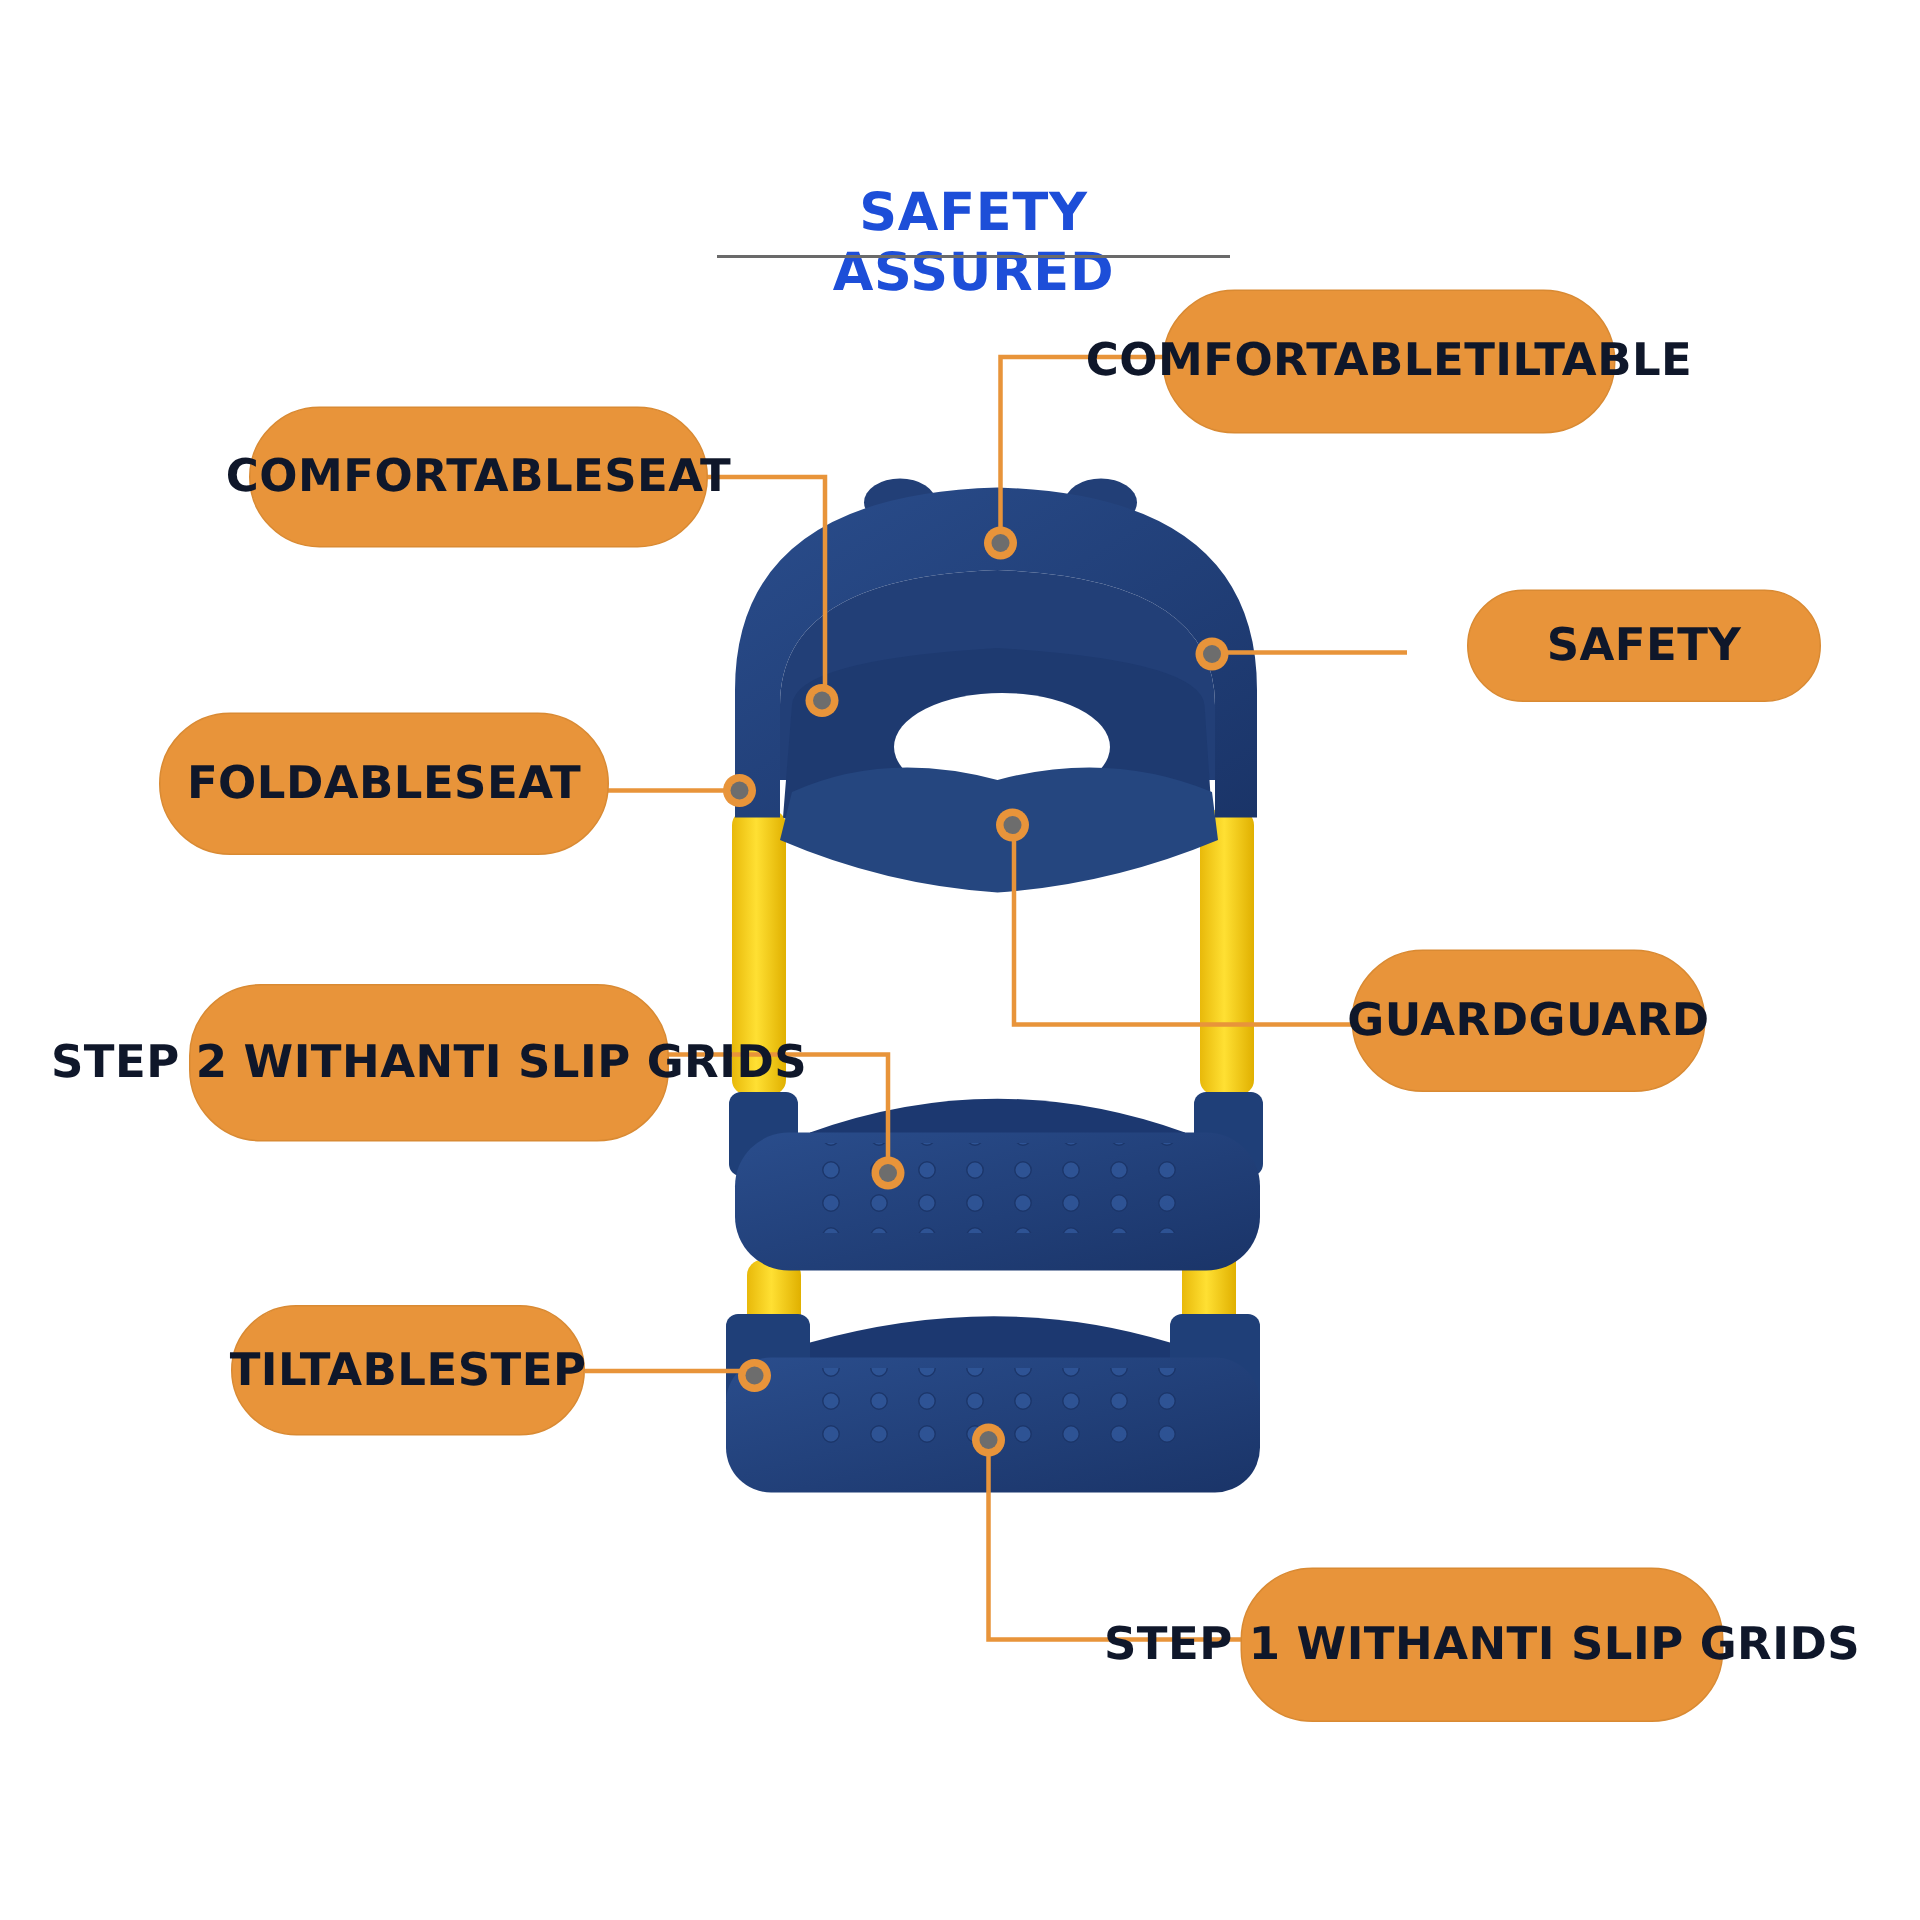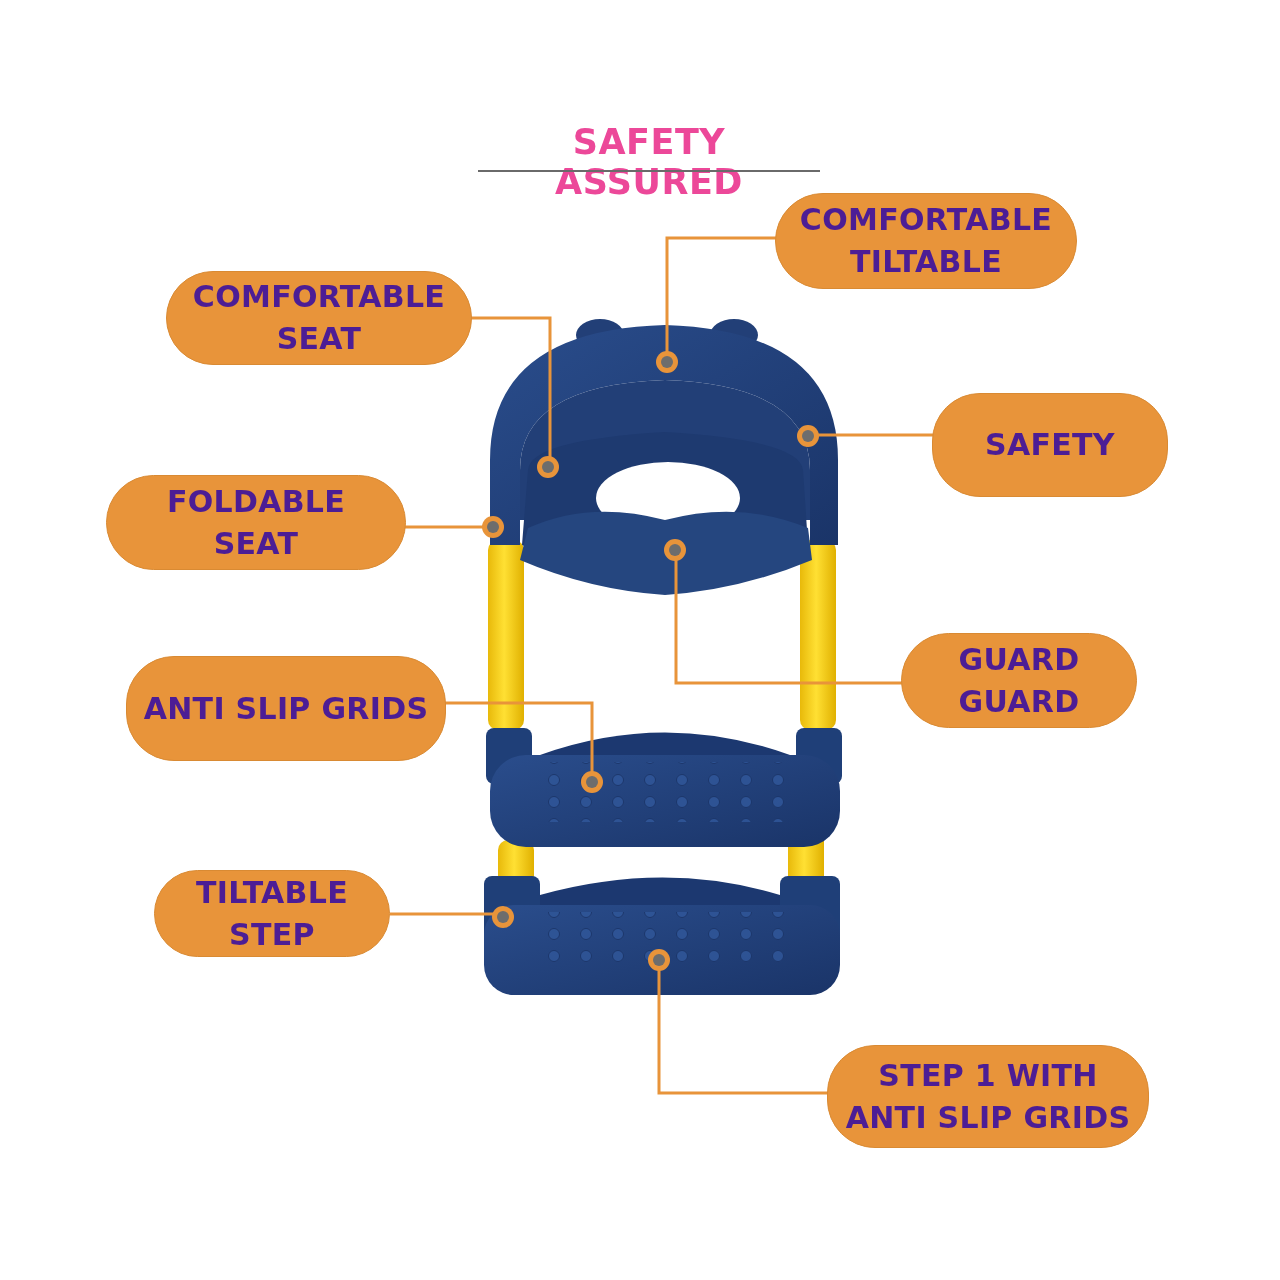--- a/index.html
+++ b/index.html
@@ -1,24 +1,24 @@
 <!DOCTYPE html>
 <html><head>
 <meta charset="utf-8">
 <style>
   html, body { margin: 0; padding: 0; background: #ffffff; }
   body { width: 1280px; height: 1280px; position: relative; overflow: hidden;
          font-family: "DejaVu Sans", "Liberation Sans", sans-serif; }
   .title { position: absolute; left: 476px; top: 122px; width: 346px; text-align: center;
-           font-size: 35px; font-weight: bold; color: #ec4899; letter-spacing: 0.5px;
+           font-size: 35px; font-weight: bold; color: #1d4ed8; letter-spacing: 0.5px;
            font-family: "DejaVu Sans", sans-serif; }
   .title-rule { position: absolute; left: 478px; top: 170px; width: 342px; height: 2px; background: #6a6a6a; }
   .pill { position: absolute; background: #e8943a; border-radius: 48px; display: flex;
-          flex-direction: column; align-items: center; justify-content: center;
-          color: #4c1d95; font-weight: bold; font-size: 30px; line-height: 42px;
+          flex-direction: row; align-items: center; justify-content: center;
+          color: #0f172a; font-weight: bold; font-size: 30px; line-height: 42px;
           text-align: center; letter-spacing: 0.3px; box-sizing: border-box;
           border: 1px solid #d98a33; }
   .pill span { display: block; white-space: nowrap; }
   svg.art { position: absolute; left: 0; top: 0; }
 </style>
 </head>
 <body>
 
 <div class="title">SAFETY ASSURED</div>
 <div class="title-rule"></div>
@@ -125,35 +125,36 @@
 <div class="pill" style="left:775px; top:193px; width:302px; height:96px;">
   <span>COMFORTABLE</span>
   <span>TILTABLE</span>
 </div>
 
 <div class="pill" style="left:166px; top:271px; width:306px; height:94px;">
   <span>COMFORTABLE</span>
   <span>SEAT</span>
 </div>
 
-<div class="pill" style="left:932px; top:393px; width:236px; height:104px;">
+<div class="pill" style="left:978px; top:393px; width:236px; height:75px;">
   <span>SAFETY</span>
 </div>
 
 <div class="pill" style="left:106px; top:475px; width:300px; height:95px;">
   <span>FOLDABLE</span>
   <span>SEAT</span>
 </div>
 
 <div class="pill" style="left:901px; top:633px; width:236px; height:95px;">
   <span>GUARD</span>
   <span>GUARD</span>
 </div>
 
 <div class="pill" style="left:126px; top:656px; width:320px; height:105px;">
+  <span>STEP 2 WITH</span>
   <span>ANTI SLIP GRIDS</span>
 </div>
 
 <div class="pill" style="left:154px; top:870px; width:236px; height:87px;">
   <span>TILTABLE</span>
   <span>STEP</span>
 </div>
 
 <div class="pill" style="left:827px; top:1045px; width:322px; height:103px;">
   <span>STEP 1 WITH</span>

